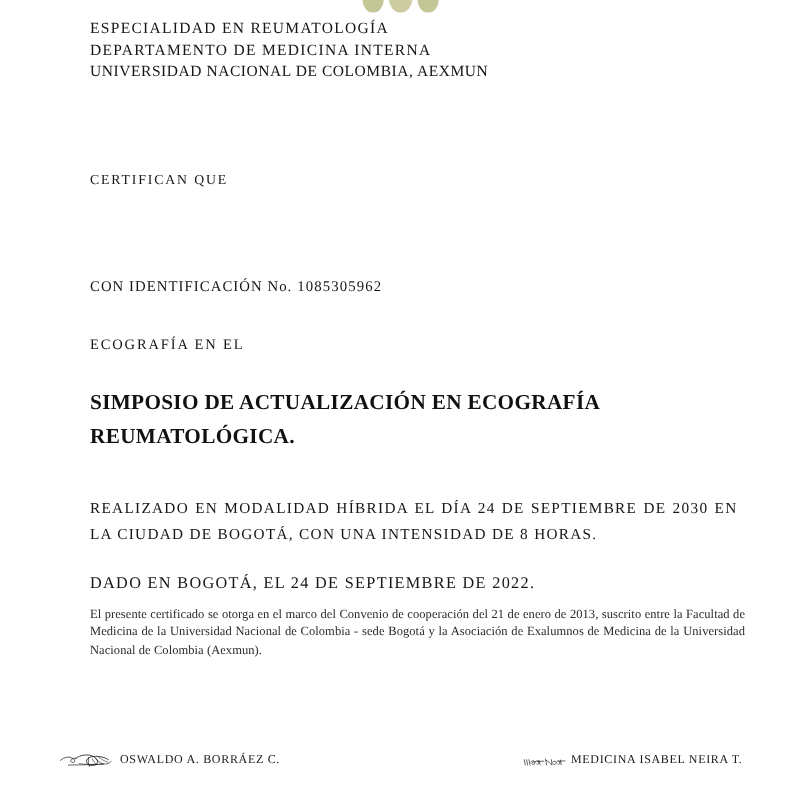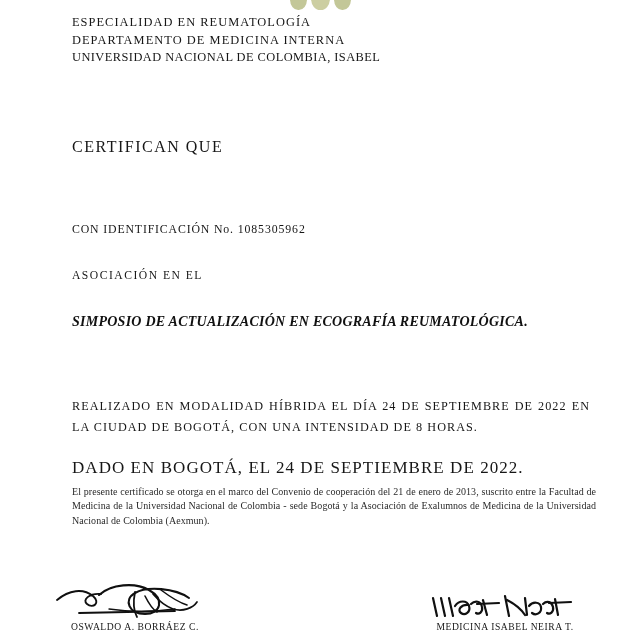--- a/index.html
+++ b/index.html
@@ -67,21 +67,21 @@
     white-space: nowrap;
     color: #161616;
   }
   .institution .line.tight {
     letter-spacing: 0.45px;
   }
 
   
   .certifican {
     top: 138px;
-    font-size: 16px;
+    font-size: 11px;
     letter-spacing: 1.5px;
     color: #161616;
   }
 
   
   .recipient {
     top: 178px;
     font-size: 27px;
     font-style: italic;
     line-height: 32px;
@@ -104,42 +104,41 @@
   .participo {
     top: 269px;
     font-size: 11.6px;
     letter-spacing: 1.5px;
     color: #161616;
   }
 
   
   .event-title {
     top: 308px;
-    font-size: 14px;
+    font-size: 17px;
     font-weight: bold;
-    font-style: italic;
     line-height: 27px;
     letter-spacing: 0.25px;
     color: #111111;
   }
 
   
   .details {
     top: 396px;
     font-size: 12.2px;
     line-height: 21px;
     letter-spacing: 1.05px;
     text-align: justify;
     color: #161616;
   }
 
   
   .issued {
     top: 458px;
-    font-size: 17px;
+    font-size: 13px;
     letter-spacing: 1.05px;
     color: #161616;
   }
 
   
   .fineprint {
     top: 485px;
     width: 524px;
     font-size: 10px;
     line-height: 14.4px;
@@ -157,21 +156,20 @@
     height: 64px;
     display: flex;
     justify-content: space-between;
     padding: 0 46px;
     box-sizing: border-box;
   }
   .sig-col {
     width: 178px;
     position: relative;
     display: flex;
-    flex-direction: column;
     align-items: center;
   }
   .sig-mark {
     width: 172px;
     height: 46px;
     display: block;
   }
   .sig-name {
     margin-top: -1px;
     font-size: 9.6px;
@@ -188,36 +186,36 @@
   <div class="deco-leaf"></div>
   <div class="deco-leaf mid"></div>
   <div class="deco-leaf"></div>
 </div>
 
 <div class="sheet">
 
   <div class="block institution">
     <div class="line">ESPECIALIDAD EN REUMATOLOGÍA</div>
     <div class="line">DEPARTAMENTO DE MEDICINA INTERNA</div>
-    <div class="line tight">UNIVERSIDAD NACIONAL DE COLOMBIA, ISABEL</div>
+    <div class="line tight">UNIVERSIDAD NACIONAL DE COLOMBIA, AEXMUN</div>
   </div>
 
   <div class="block certifican">CERTIFICAN QUE</div>
 
 
   <div class="block idline">
     <span>CON IDENTIFICACIÓN No.</span>
     <span class="num">1085305962</span>
   </div>
 
-  <div class="block participo">ASOCIACIÓN EN EL</div>
+  <div class="block participo">ECOGRAFÍA EN EL</div>
 
   <div class="block event-title">SIMPOSIO DE ACTUALIZACIÓN EN ECOGRAFÍA REUMATOLÓGICA.</div>
 
-  <div class="block details">REALIZADO EN MODALIDAD HÍBRIDA EL DÍA 24 DE SEPTIEMBRE DE 2022 EN LA CIUDAD DE BOGOTÁ, CON UNA INTENSIDAD DE 8 HORAS.</div>
+  <div class="block details">REALIZADO EN MODALIDAD HÍBRIDA EL DÍA 24 DE SEPTIEMBRE DE 2030 EN LA CIUDAD DE BOGOTÁ, CON UNA INTENSIDAD DE 8 HORAS.</div>
 
   <div class="block issued">DADO EN BOGOTÁ, EL 24 DE SEPTIEMBRE DE 2022.</div>
 
   <div class="block fineprint">El presente certificado se otorga en el marco del Convenio de cooperación del 21 de enero de 2013, suscrito entre la Facultad de Medicina de la Universidad Nacional de Colombia - sede Bogotá y la Asociación de Exalumnos de Medicina de la Universidad Nacional de Colombia (Aexmun).</div>
 
   <div class="signatures">
 
     <div class="sig-col">
       <svg class="sig-mark" viewBox="0 0 172 46">
         <g fill="none" stroke="#101010" stroke-linecap="round" stroke-linejoin="round">

